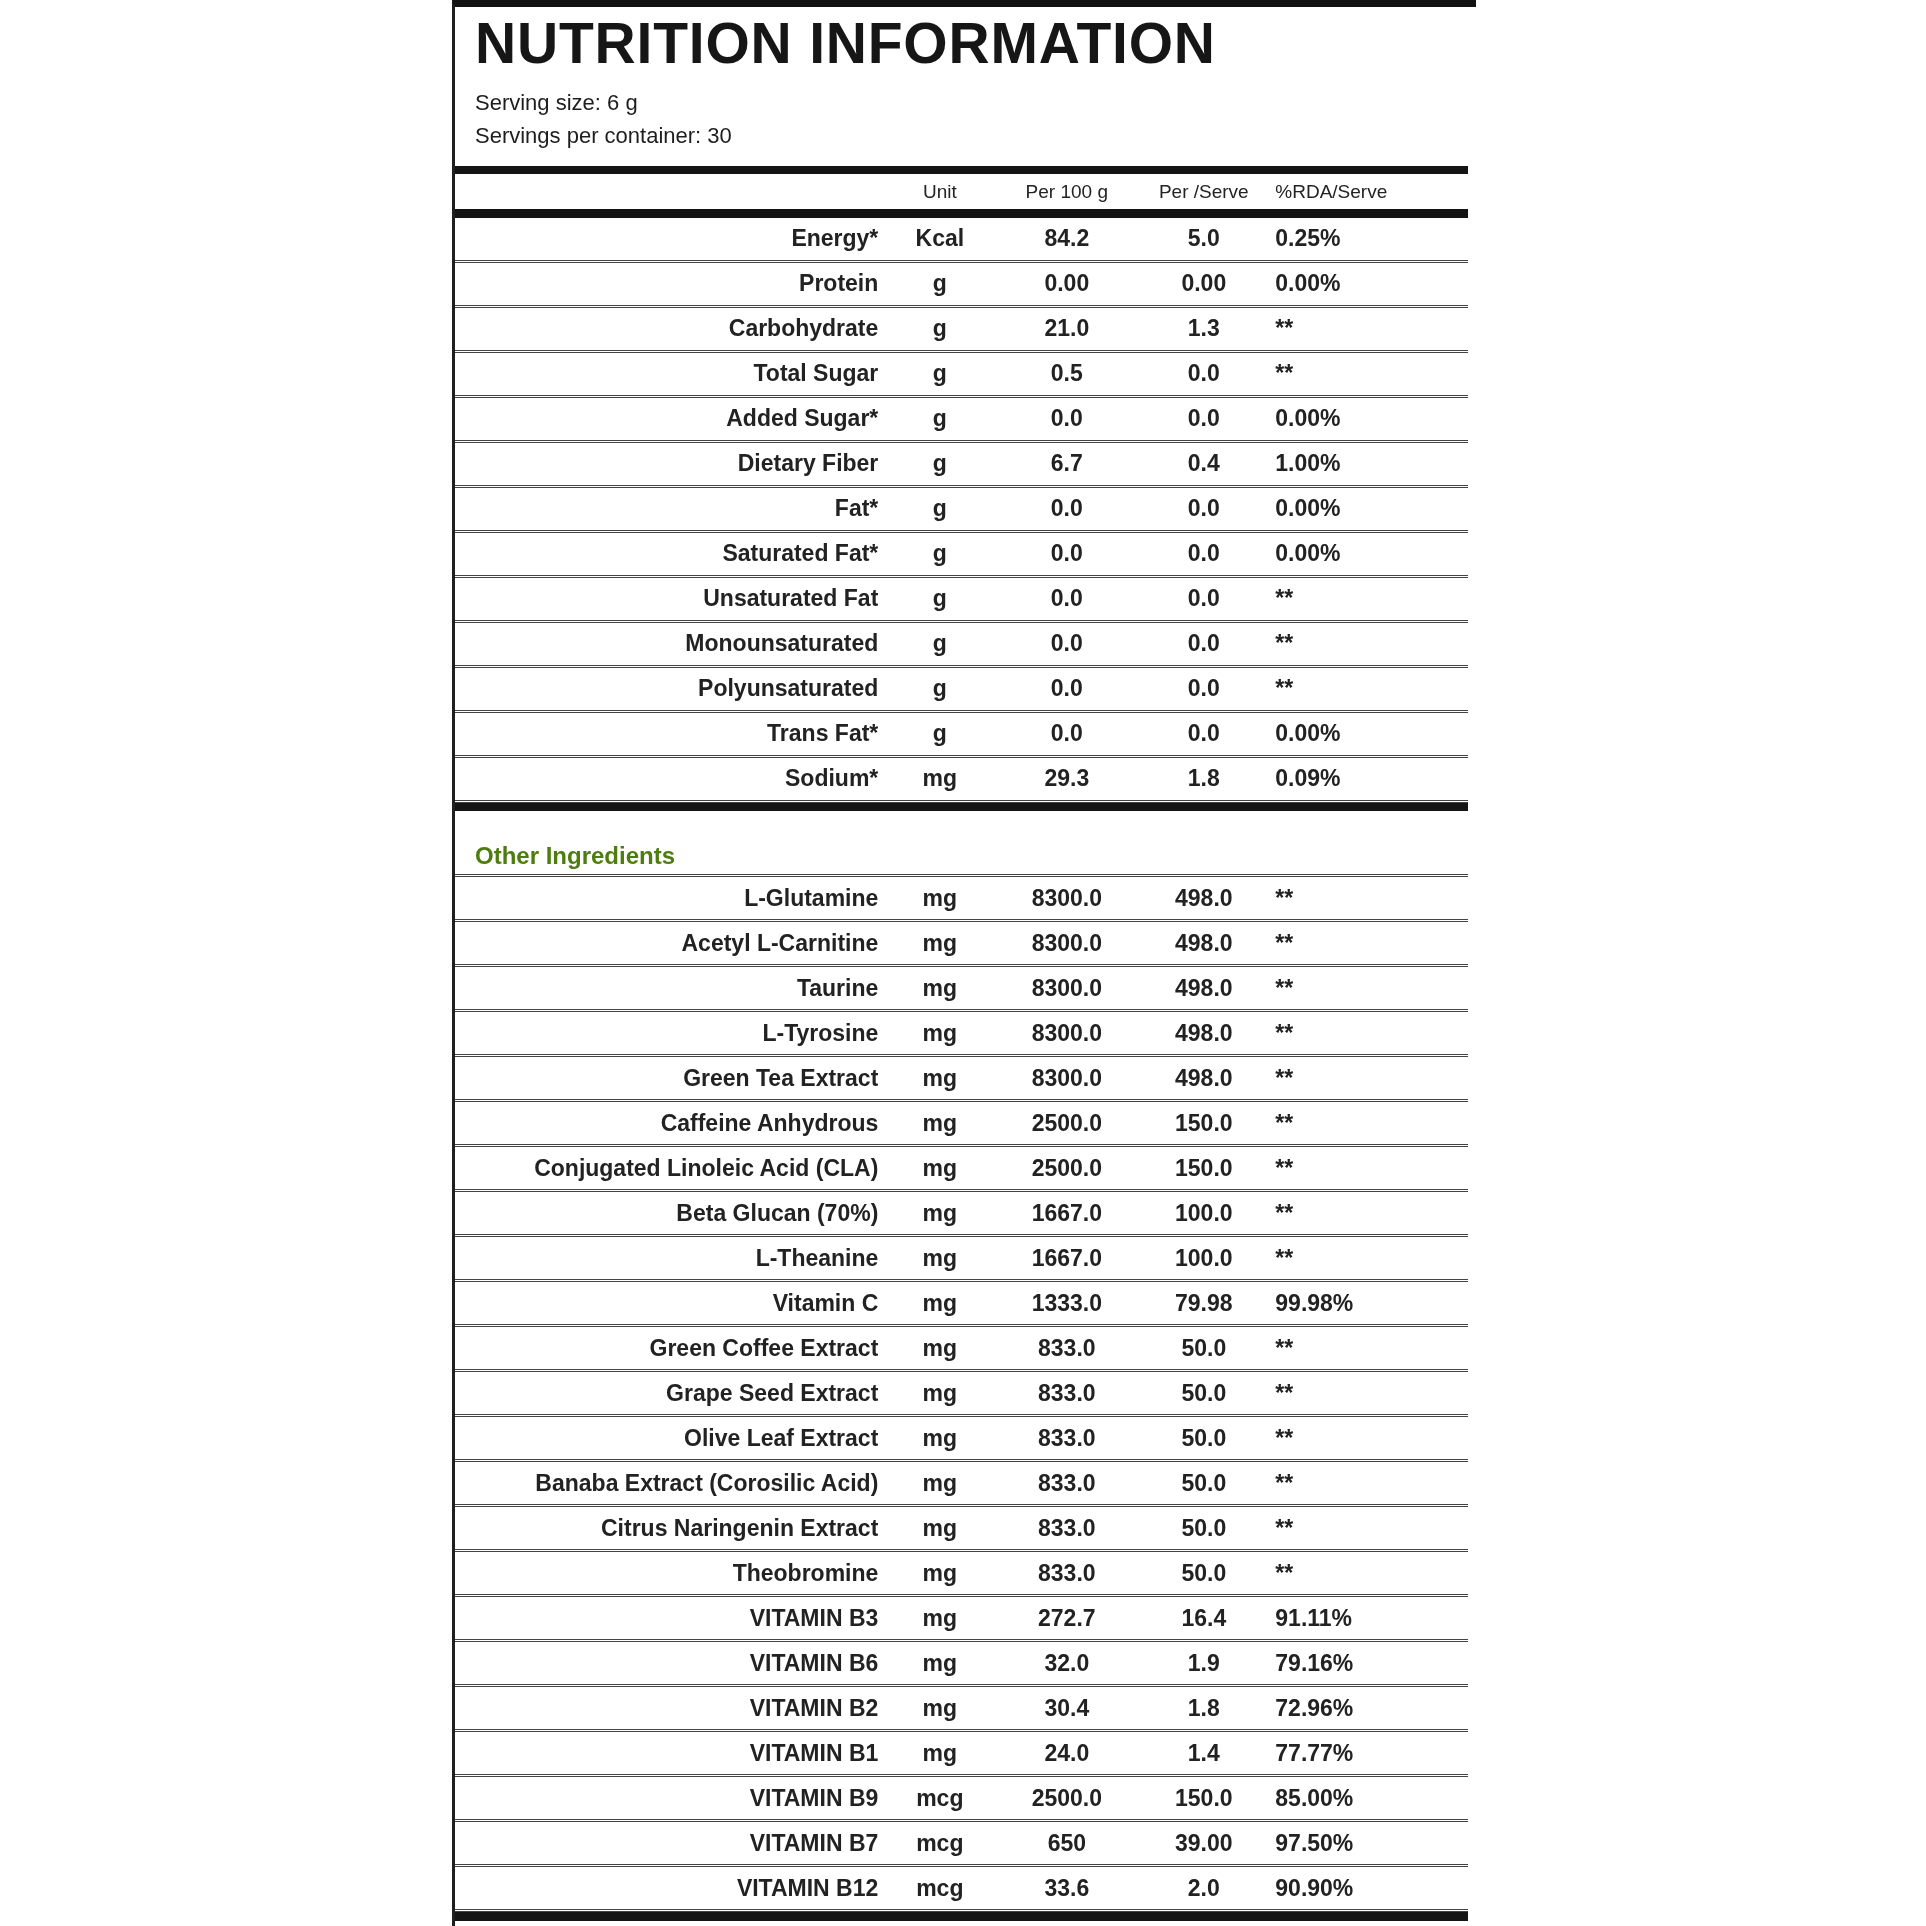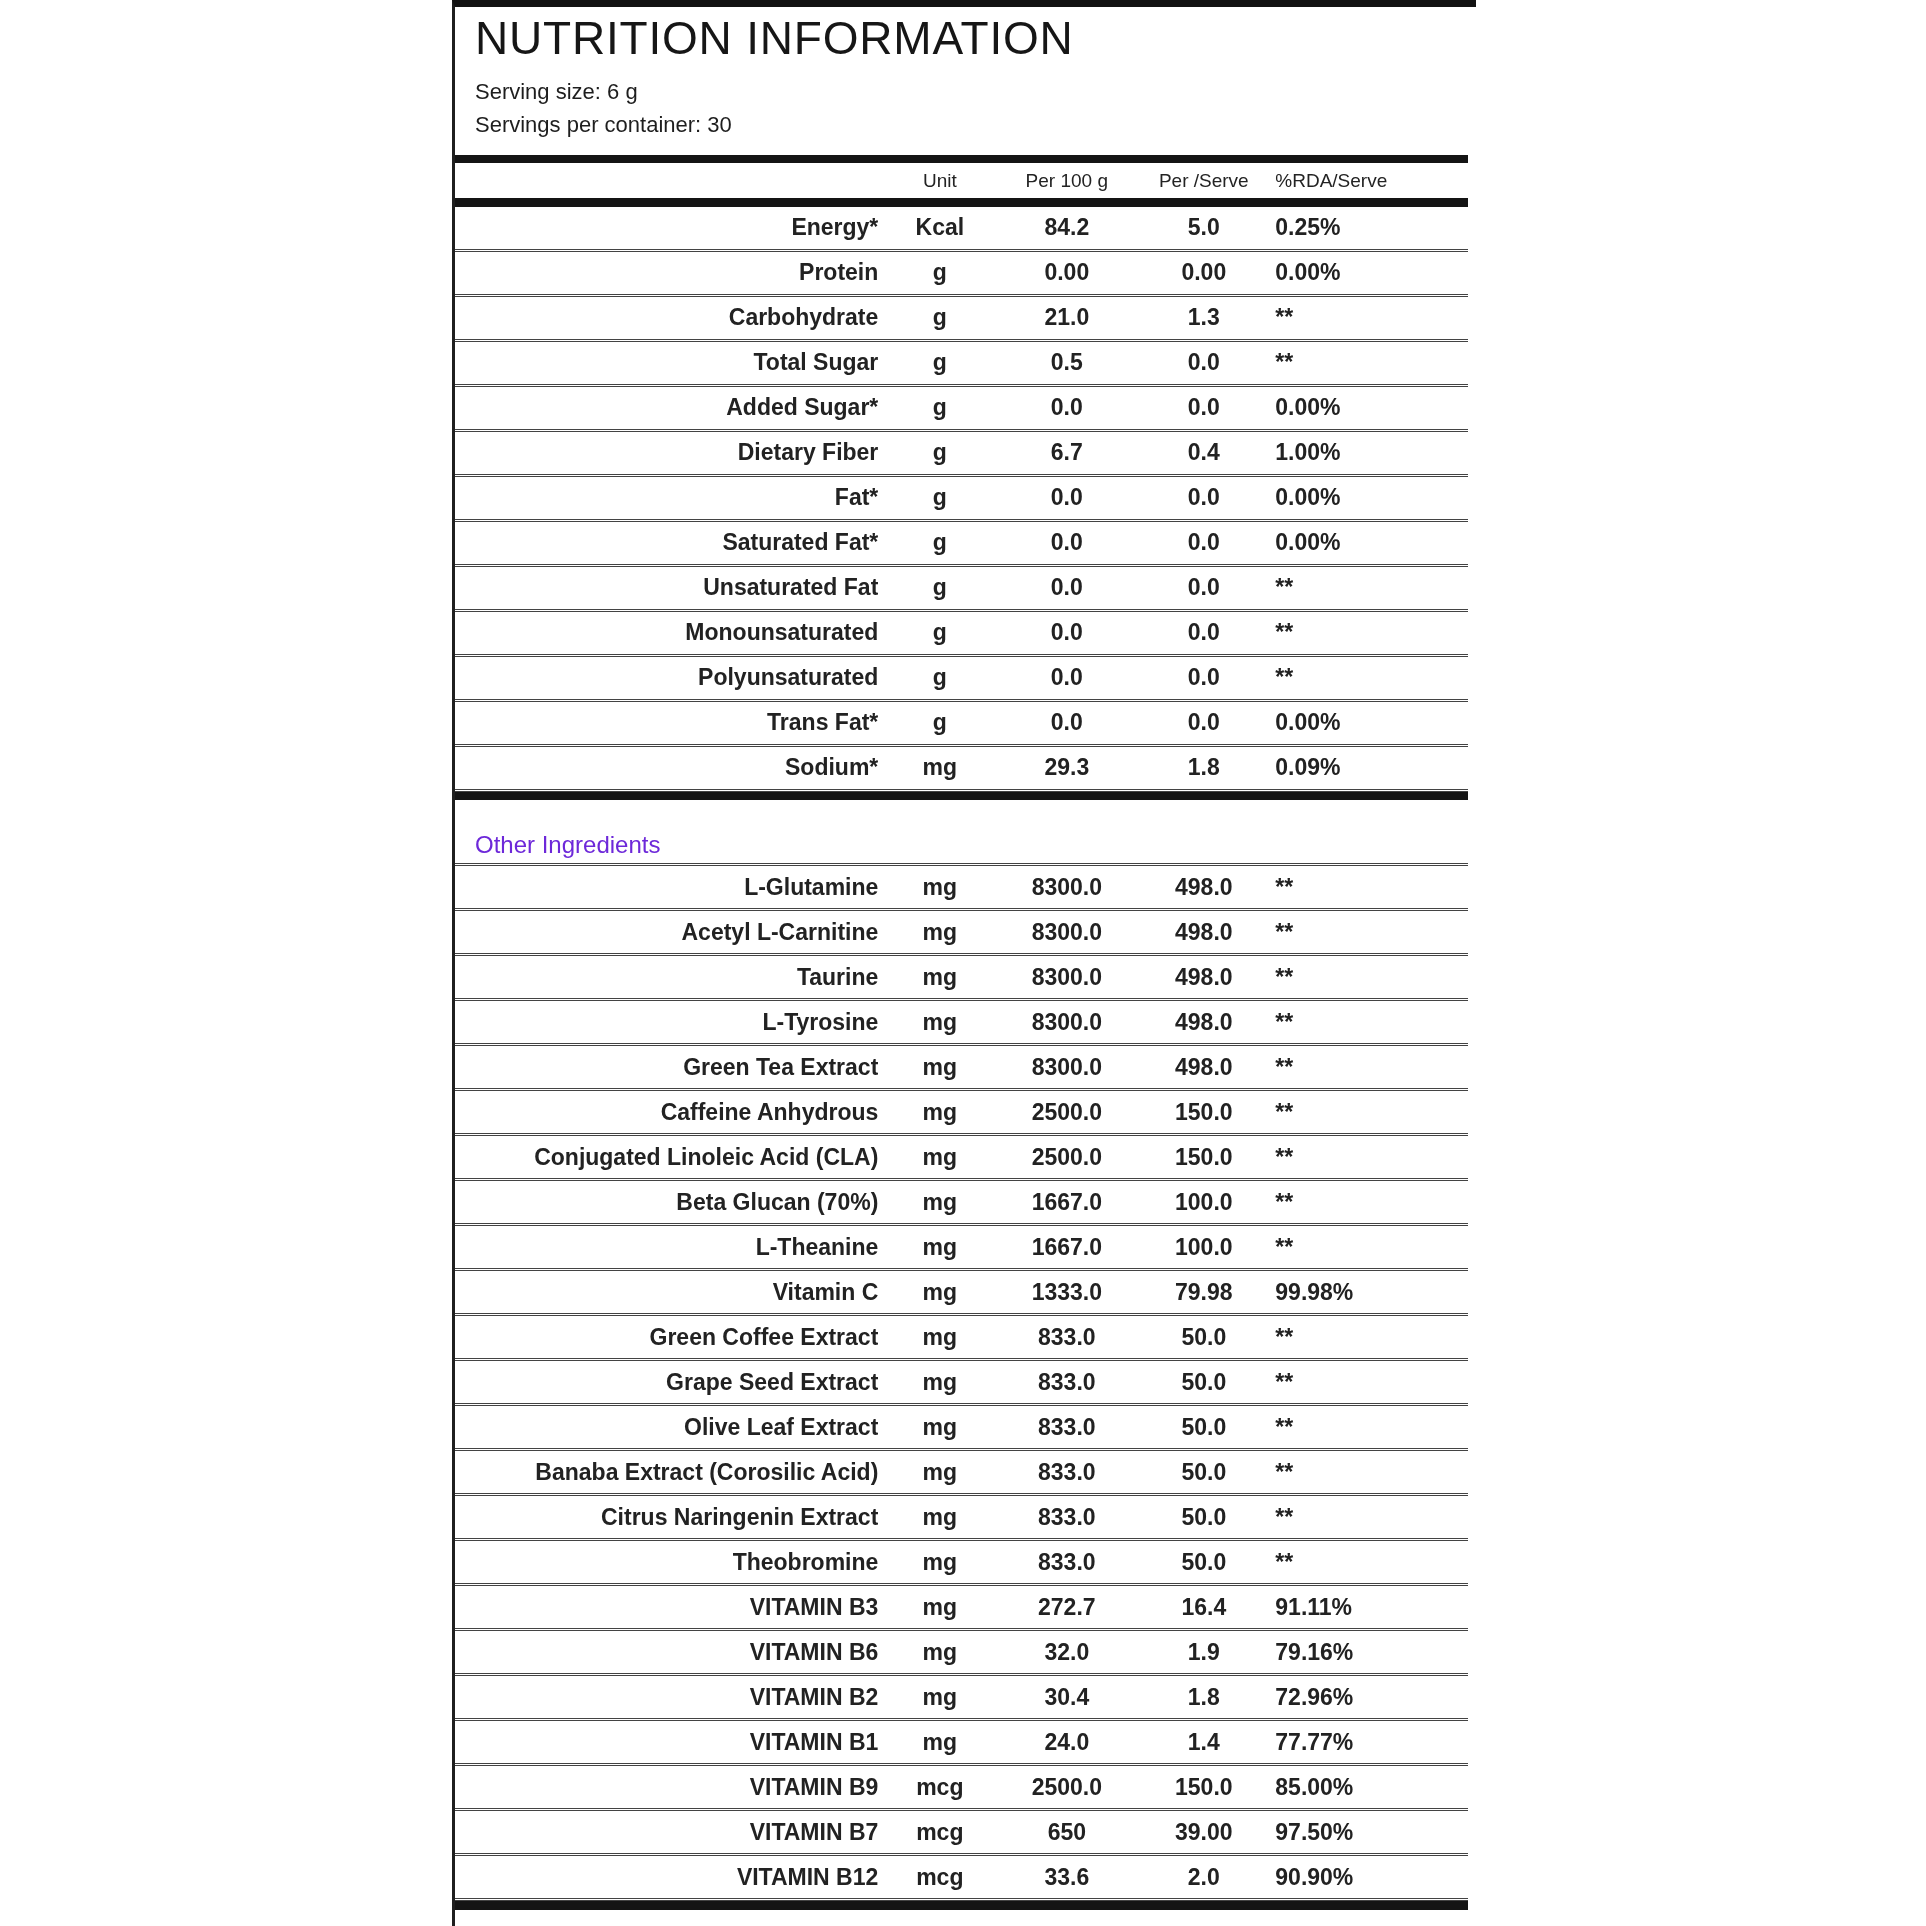--- a/index.html
+++ b/index.html
@@ -10,21 +10,21 @@
     font-family:"Liberation Sans", sans-serif; color:#1c1c1c;
   }
   .label {
     position:absolute; left:452px; top:0; width:1024px; height:1926px;
     border-left:3.9px solid #1f1f1f; border-top:7.7px solid #121212;
     background:#ffffff;
   }
   .inner { margin-right:7.7px; }
   .title {
     margin:7.7px 0 0 20px;
-    font-size:46px; font-weight:400; letter-spacing:0.8px;
+    font-size:57px; font-weight:700; letter-spacing:0.8px;
     color:#161616; line-height:1.0; white-space:nowrap;
   }
   .serving { margin:14px 0 0 20px; font-size:22px; font-weight:500; line-height:33px; color:#1e1e1e; }
   .bar { height:8.5px; background:#141414; }
   .bar.top-gap { margin-top:14px; }
   .hdr-row {
     display:flex; align-items:center; height:35px;
     font-size:19px; font-weight:400; color:#232323;
   }
   .row {
@@ -36,21 +36,21 @@
   .row:last-child { }
   .c-name { flex:1 1 auto; padding-left:23px; text-align:right; overflow:hidden; white-space:nowrap; }
   .c-name.sub { padding-left:57px; }
   .c-unit  { flex:0 0 123px; text-align:center; }
   .c-100   { flex:0 0 131px; text-align:center; }
   .c-serve { flex:0 0 143px; text-align:center; }
   .c-rda   { flex:0 0 193px; padding-right:34px; }
   .section-gap { height:31px; }
   .section-head {
     display:flex; align-items:flex-end; height:35px; padding-left:20px; padding-bottom:4.6px;
-    font-size:24px; font-weight:400; color:#6d28d9;
+    font-size:24px; font-weight:700; color:#4d7c0f;
     border-bottom:3.9px double #434343;
   }
   .bottom-bar { height:9.2px; background:#141414; margin-top:0; }
 </style>
 </head>
 <body>
 
 <div class="canvas">
   <div class="label">
     <div class="inner">

